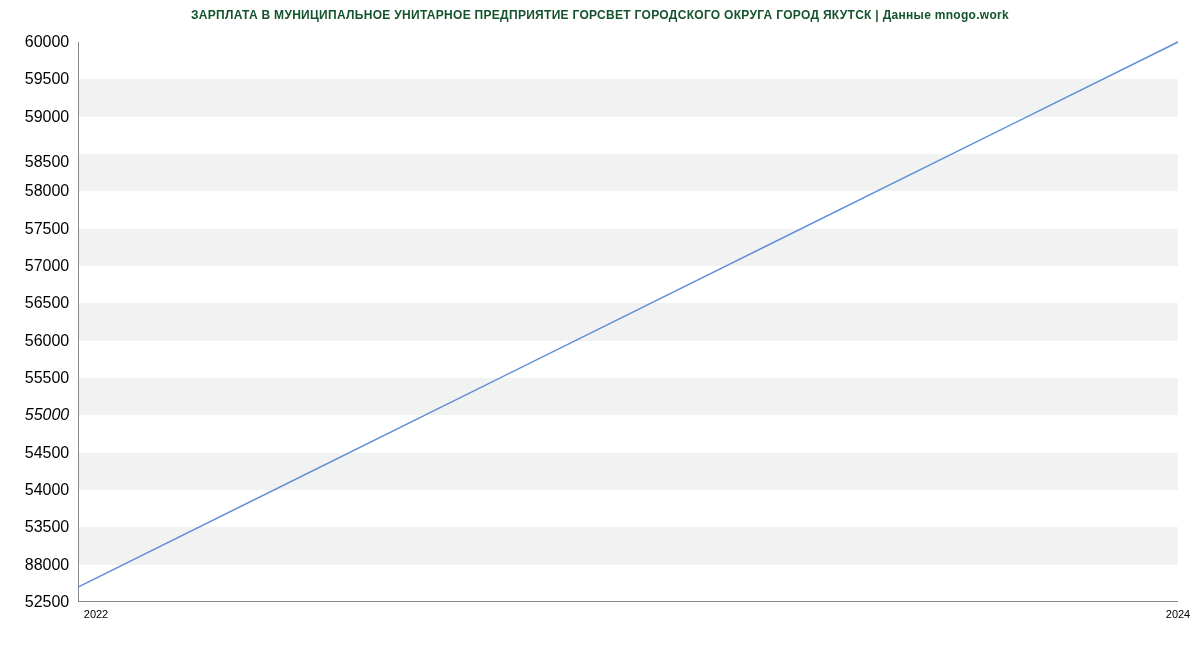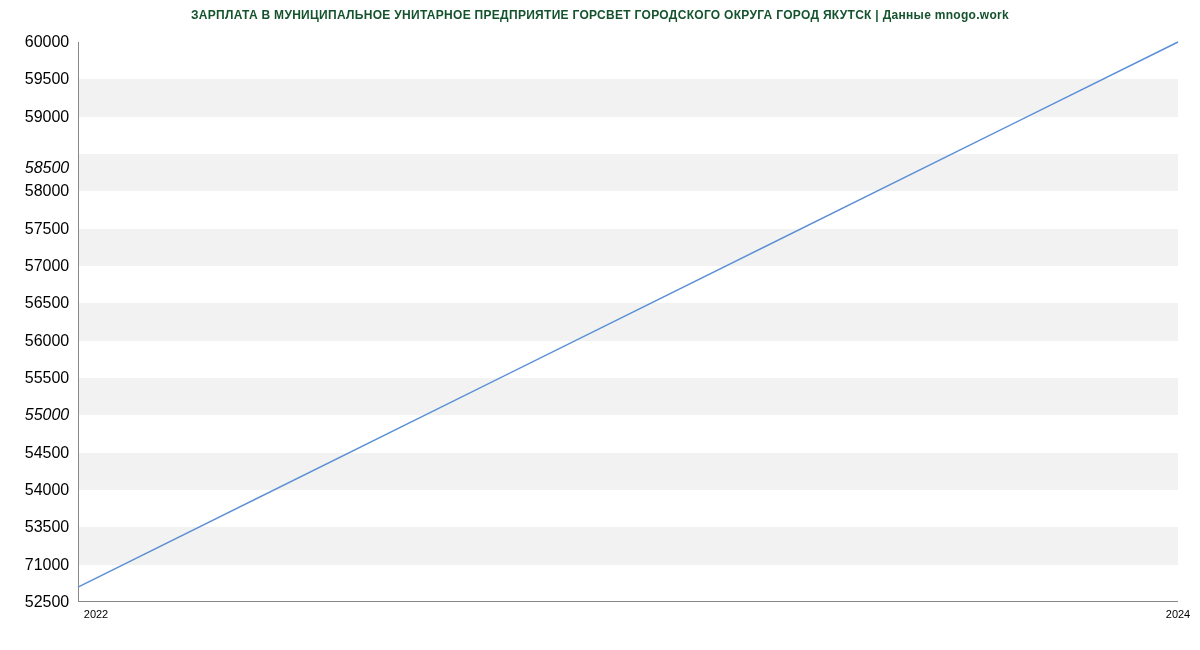--- a/index.html
+++ b/index.html
@@ -92,32 +92,32 @@
     </div>
   <div class="axis-line y-axis"></div>
   <div class="axis-line x-axis"></div>
   <svg class="line-layer" viewBox="0 0 1100 560" preserveAspectRatio="none">
     <polyline id="series-line" fill="none" stroke-width="1.5" points="0,545.0666666666667 1100,0" stroke="#5b8fd6"></polyline>
   </svg>
 </div>
 
 <div id="y-labels">
     <div class="y-tick-label" style="top: 602px;">52500</div>
-    <div class="y-tick-label" style="top: 564.667px;">71000</div>
+    <div class="y-tick-label" style="top: 564.667px;">88000</div>
     <div class="y-tick-label" style="top: 527.333px;">53500</div>
     <div class="y-tick-label" style="top: 490px;">54000</div>
     <div class="y-tick-label" style="top: 452.667px;">54500</div>
     <div class="y-tick-label" style="top: 415.333px; font-style: italic;">55000</div>
     <div class="y-tick-label" style="top: 378px;">55500</div>
     <div class="y-tick-label" style="top: 340.667px;">56000</div>
     <div class="y-tick-label" style="top: 303.333px;">56500</div>
     <div class="y-tick-label" style="top: 266px;">57000</div>
     <div class="y-tick-label" style="top: 228.667px;">57500</div>
     <div class="y-tick-label" style="top: 191.333px;">58000</div>
-    <div class="y-tick-label" style="top: 168px; font-style: italic;">58500</div>
+    <div class="y-tick-label" style="top: 162px;">58500</div>
     <div class="y-tick-label" style="top: 116.667px;">59000</div>
     <div class="y-tick-label" style="top: 79.3333px;">59500</div>
     <div class="y-tick-label" style="top: 42px;">60000</div>
   </div>
 <div id="x-labels">
     <div class="x-tick-label" style="left: 96px;">2022</div>
     <div class="x-tick-label" style="left: 1178px;">2024</div>
   </div>
 
 </body></html>

